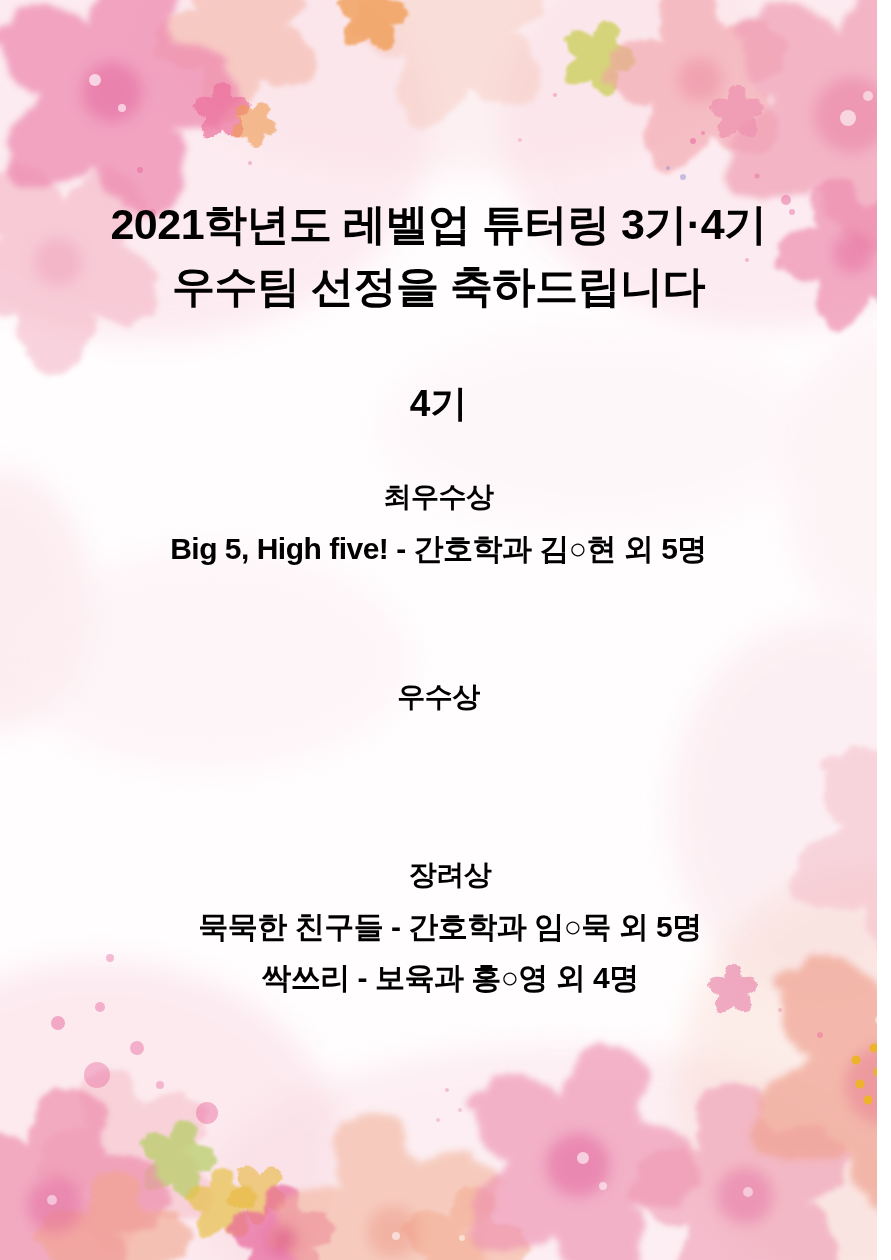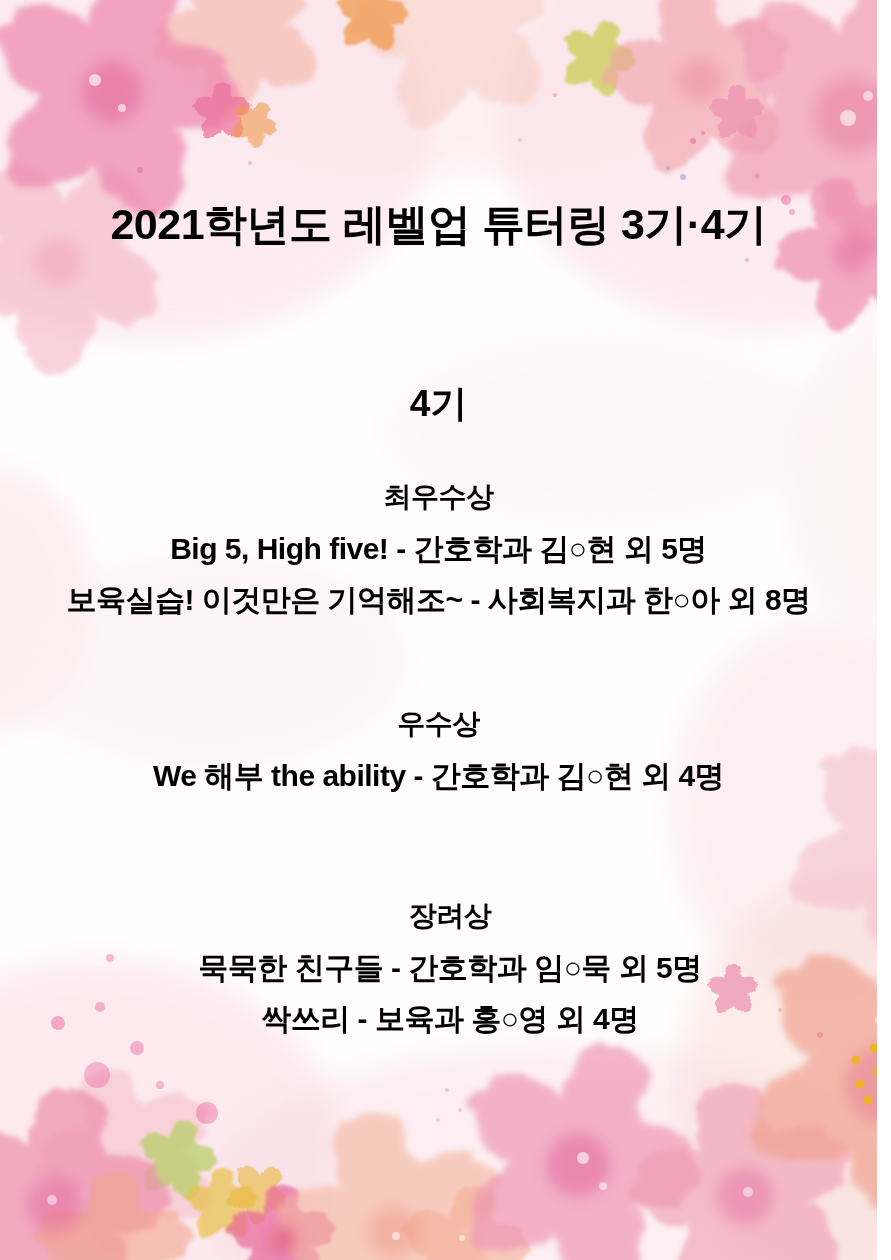--- a/index.html
+++ b/index.html
@@ -10,22 +10,22 @@
   }
   svg.bg{position:absolute;left:0;top:0;width:891px;height:1260px;z-index:0;display:block;}
   .content{position:absolute;left:0;top:0;right:0;bottom:0;z-index:1;text-align:center;}
   .abs{position:absolute;left:0;right:0;}
   .title{top:164px;font-size:43px;line-height:62px;font-weight:800;letter-spacing:-0.5px;}
   .title .line{display:block;white-space:nowrap;}
   .term{top:382px;font-size:37px;line-height:44px;font-weight:800;}
   .sec h2{margin:0 0 2px 0;font-size:28px;line-height:48px;font-weight:800;letter-spacing:-0.5px;}
   .sec p{margin:0;font-size:30px;line-height:51px;font-weight:700;white-space:nowrap;letter-spacing:-0.5px;}
   .sec1{top:473px;}
-  .sec2{top:700px;}
-  .sec3{top:892px;padding-left:23px;}
+  .sec2{top:673px;}
+  .sec3{top:851px;padding-left:23px;}
 </style>
 </head>
 <body>
 
 <div class="poster">
 
   <svg class="bg" viewBox="0 0 891 1260" aria-hidden="true">
     <defs>
       <filter id="wc" x="-60%" y="-60%" width="220%" height="220%">
         <feTurbulence type="fractalNoise" baseFrequency="0.055" numOctaves="3" seed="8" result="n"></feTurbulence>
@@ -162,33 +162,32 @@
       <circle cx="748" cy="1192" r="5" opacity="0.5"></circle>
       <circle cx="396" cy="1236" r="4" opacity="0.55"></circle>
       <circle cx="462" cy="1238" r="3" opacity="0.5"></circle>
     </g>
   </svg>
 
   <div class="content">
 
     <h1 class="abs title">
       <span class="line">2021학년도 레벨업 튜터링 3기·4기</span>
+      <span class="line">우수팀 선정을 축하드립니다</span>
     </h1>
 
     <div class="abs term">4기</div>
 
     <section class="abs sec sec1">
       <h2>최우수상</h2>
       <p>Big 5, High five! - 간호학과 김○현 외 5명</p>
-      <p>보육실습! 이것만은 기억해조~ - 사회복지과 한○아 외 8명</p>
     </section>
 
     <section class="abs sec sec2">
       <h2>우수상</h2>
-      <p>We 해부 the ability - 간호학과 김○현 외 4명</p>
     </section>
 
     <section class="abs sec sec3">
       <h2>장려상</h2>
       <p>묵묵한 친구들 - 간호학과 임○묵 외 5명</p>
       <p>싹쓰리 - 보육과 홍○영 외 4명</p>
     </section>
 
   </div>
 </div>

